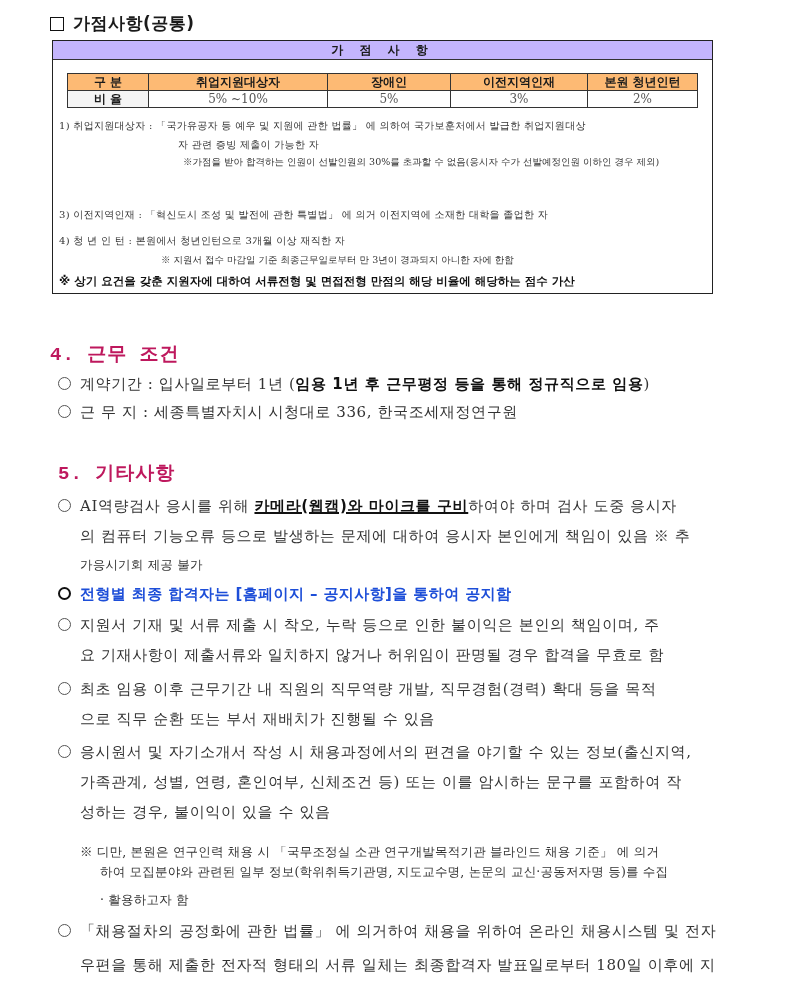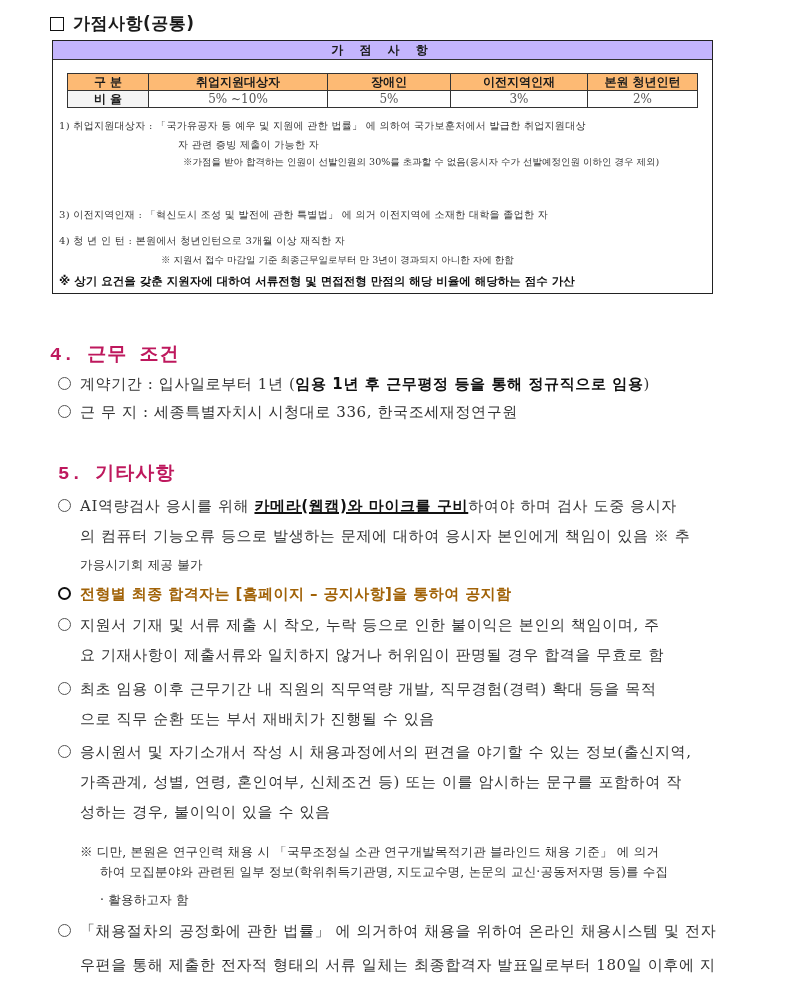--- a/index.html
+++ b/index.html
@@ -102,21 +102,21 @@
 </div>
 
 <div class="abs section-title sans" style="left:50px; top:460px;margin-left:8px;">5. 기타사항</div>
 
 <div class="para" style="left:58px; top:497px;">
   <span class="circ"></span><span>AI역량검사 응시를 위해 </span><b class="sans u">카메라(웹캠)와 마이크를 구비</b><span>하여야 하며 검사 도중 응시자</span>
 </div>
 <div class="para" style="left:80px; top:527px;">의 컴퓨터 기능오류 등으로 발생하는 문제에 대하여 응시자 본인에게 책임이 있음 ※ 추</div>
 <div class="small-para" style="left:80px; top:557px;">가응시기회 제공 불가</div>
 
-<div class="para sans" style="left:58px; top:585px; font-weight:bold; color:#a16207; letter-spacing:0.4px;">
+<div class="para sans" style="left:58px; top:585px; font-weight:bold; color:#1d4ed8; letter-spacing:0.4px;">
   <span class="circ bold"></span><span>전형별 최종 합격자는 [홈페이지 – 공지사항]을 통하여 공지함</span>
 </div>
 
 <div class="para" style="left:58px; top:616px;">
   <span class="circ"></span><span>지원서 기재 및 서류 제출 시 착오, 누락 등으로 인한 불이익은 본인의 책임이며, 주</span>
 </div>
 <div class="para" style="left:80px; top:646px;">요 기재사항이 제출서류와 일치하지 않거나 허위임이 판명될 경우 합격을 무효로 함</div>
 
 <div class="para" style="left:58px; top:680px;">
   <span class="circ"></span><span>최초 임용 이후 근무기간 내 직원의 직무역량 개발, 직무경험(경력) 확대 등을 목적</span>

